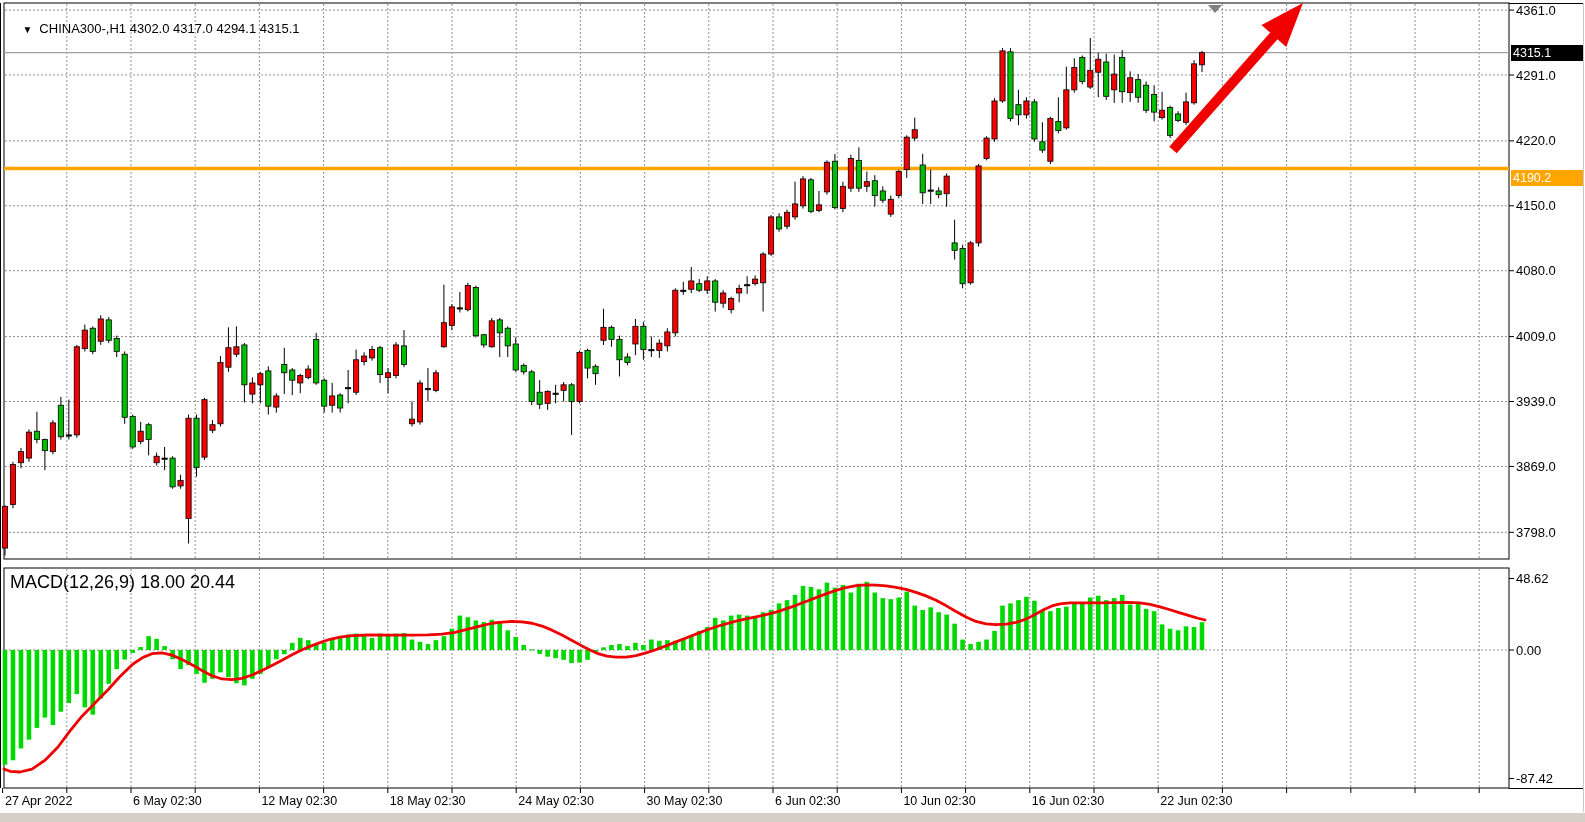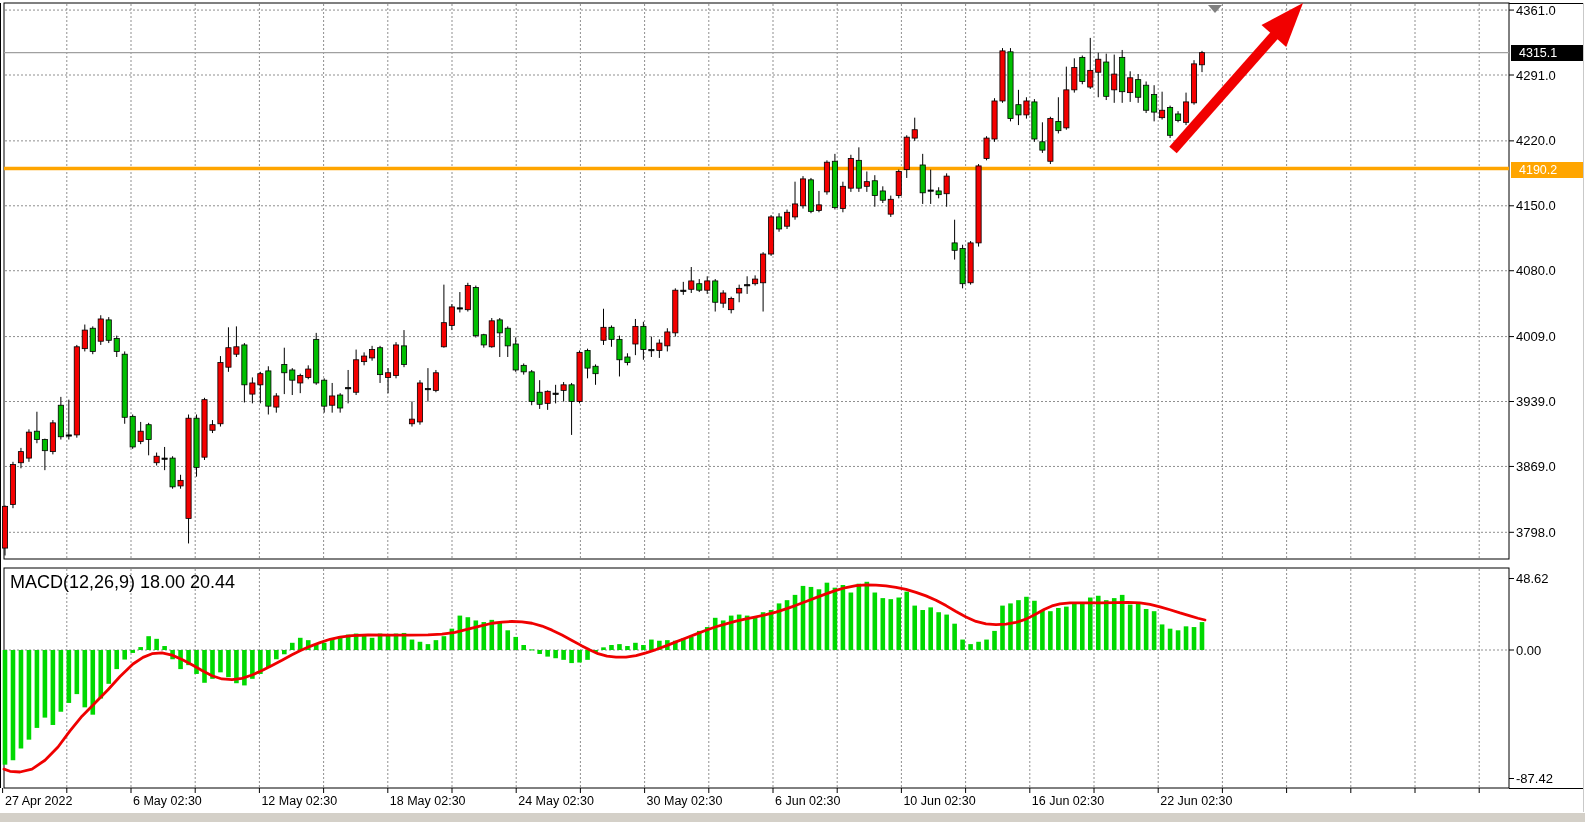--- a/index.html
+++ b/index.html
@@ -3,21 +3,21 @@
 <meta charset="utf-8">
 <style>
   html,body{margin:0;padding:0;background:#fff;}
   #app{position:relative;width:1585px;height:822px;background:#fff;overflow:hidden;
        font-family:"Liberation Sans","DejaVu Sans",sans-serif;}
   #chart-svg{position:absolute;left:0;top:0;}
   .header{position:absolute;left:8px;top:6px;font-size:13px;color:#000;white-space:pre;}
   .header .dd{font-size:10px;margin-right:7px;}
   .macd-label{position:absolute;left:10px;top:572px;font-size:18px;color:#000;}
   .axis-tag{position:absolute;left:1511px;width:72px;height:16px;font-size:12.5px;
-            line-height:16px;padding-left:8px;box-sizing:border-box;}
+            line-height:16px;padding-left:2px;box-sizing:border-box;}
 </style>
 </head>
 <body>
 
 <div id="app">
   <svg id="chart-svg" width="1585" height="822">
       <rect x="0" y="0" width="1585" height="822" fill="#ffffff"></rect>
       <rect x="0" y="813" width="1585" height="9" fill="#d4d0c8"></rect>
       <line x1="0.5" y1="3" x2="0.5" y2="788" stroke="#000" stroke-width="1"></line>
       <line x1="1583.5" y1="3" x2="1583.5" y2="812" stroke="#c9c9c9" stroke-width="1"></line>
@@ -593,18 +593,21 @@
       <rect x="1175.7600000000002" y="630.302" width="4.6" height="19.698" fill="#00d900"></rect>
       <rect x="1183.74" y="626.333" width="4.6" height="23.667" fill="#00d900"></rect>
       <rect x="1191.72" y="627.068" width="4.6" height="22.932" fill="#00d900"></rect>
       <rect x="1199.7" y="622.07" width="4.6" height="27.93" fill="#00d900"></rect>
       <polyline points="4,769.0699999999999 10,771.275 20,772.01 32,769.0699999999999 45,760.25 58,747.02 70,730.85 82,716.15 95,702.92 108,689.69 120,676.46 133,663.965 143,657.35 152,653.675 162,652.94 172,655.145 182,659.555 192,664.7 202,670.58 212,675.725 222,678.959 232,679.694 242,678.371 252,674.99 262,670.58 272,665.435 282,660.29 292,654.851 300,650.735 310,646.325 320,642.65 330,639.269 340,637.064 352,635.594 368,635.006 390,635.153 410,635.153 428,634.859 442,634.124 455,632.36 468,629.126 480,626.039 492,623.246 502,622.07 512,621.482 522,621.776 532,623.246 542,626.039 552,630.155 562,635.006 572,640.445 582,645.884 590,650 598,653.675 607,656.174 616,657.203 626,657.056 636,655.586 646,652.94 656,649.559 666,645.884 676,641.915 686,637.946 696,634.124 706,630.302 716,626.774 726,623.834 736,621.188 746,618.836 756,616.778 766,614.72 776,612.074 786,608.84 796,605.312 806,601.49 816,597.668 826,593.846 836,590.318 846,587.525 856,585.614 866,584.879 876,585.026 886,585.908 896,587.378 906,589.436 916,592.376 926,595.904 936,600.314 946,605.606 956,611.486 966,617.072 976,621.482 986,623.834 996,624.569 1006,624.128 1016,622.364 1026,619.13 1036,613.985 1044,609.575 1052,605.9 1060,603.842 1070,602.96 1085,602.96 1100,602.96 1115,602.6659999999999 1128,602.372 1140,602.96 1150,604.43 1160,606.782 1170,609.722 1180,612.956 1190,615.896 1198,618.248 1205,620.0120000000001" fill="none" stroke="#ef0000" stroke-width="2.8" stroke-linejoin="round" stroke-linecap="round"></polyline>
       <line x1="1173" y1="150" x2="1277.826370943272" y2="31.46556516414629" stroke="#f10000" stroke-width="10"></line>
       <polygon points="1303,3 1261.491539376199,25.02947336280065 1286.2116354397995,46.89078280680129" fill="#f10000"></polygon>
       <polygon points="1208,5 1222,5 1215,13" fill="#808080"></polygon>
     </svg>
 
+  <div class="header">
+    <span class="dd">▼</span><span>CHINA300-,H1</span><span> </span><span>4302.0 4317.0 4294.1 4315.1</span>
+  </div>
 
   <div class="macd-label">MACD(12,26,9) 18.00 20.44</div>
 
   <div class="axis-tag" id="tag-current" style="top: 44.6448px; background: rgb(0, 0, 0); color: rgb(255, 255, 255);">4315.1</div>
-  <div class="axis-tag" id="tag-hline" style="top: 162px; background: rgb(255, 165, 0); color: rgb(255, 255, 255);">4190.2</div>
+  <div class="axis-tag" id="tag-hline" style="top: 170px; background: rgb(255, 165, 0); color: rgb(255, 255, 255);">4190.2</div>
 </div>
 
 </body></html>

